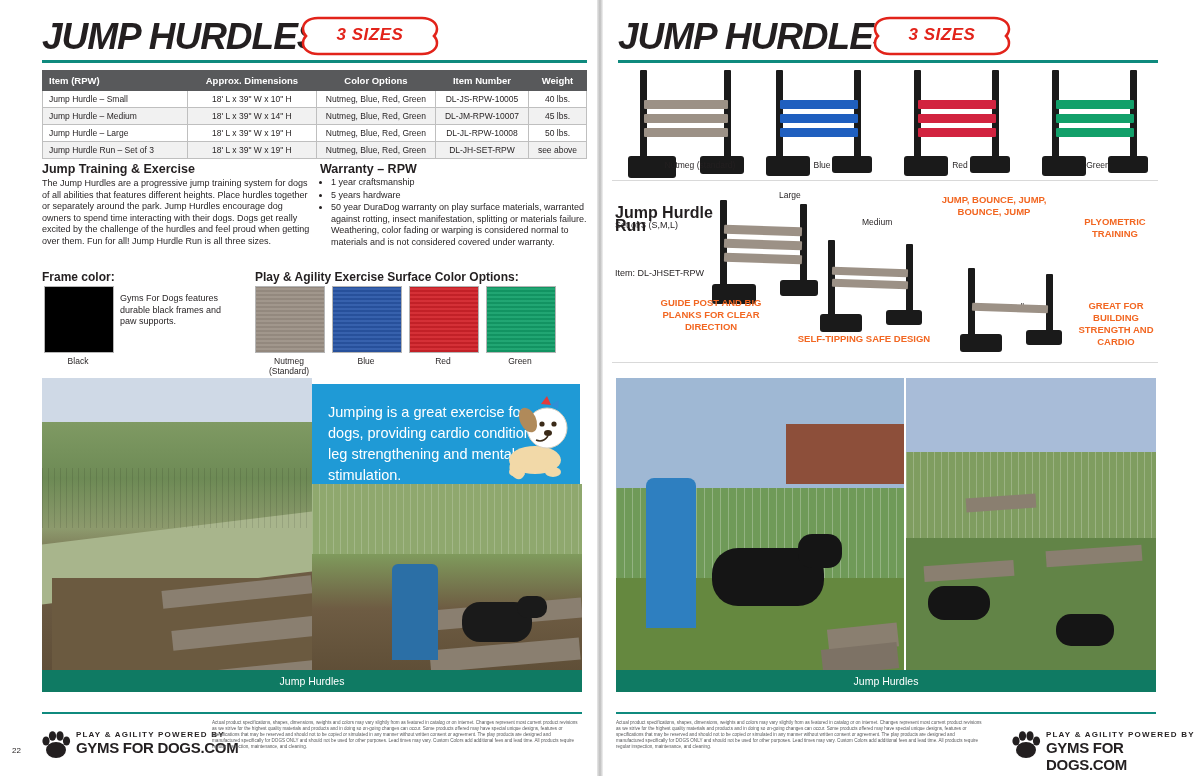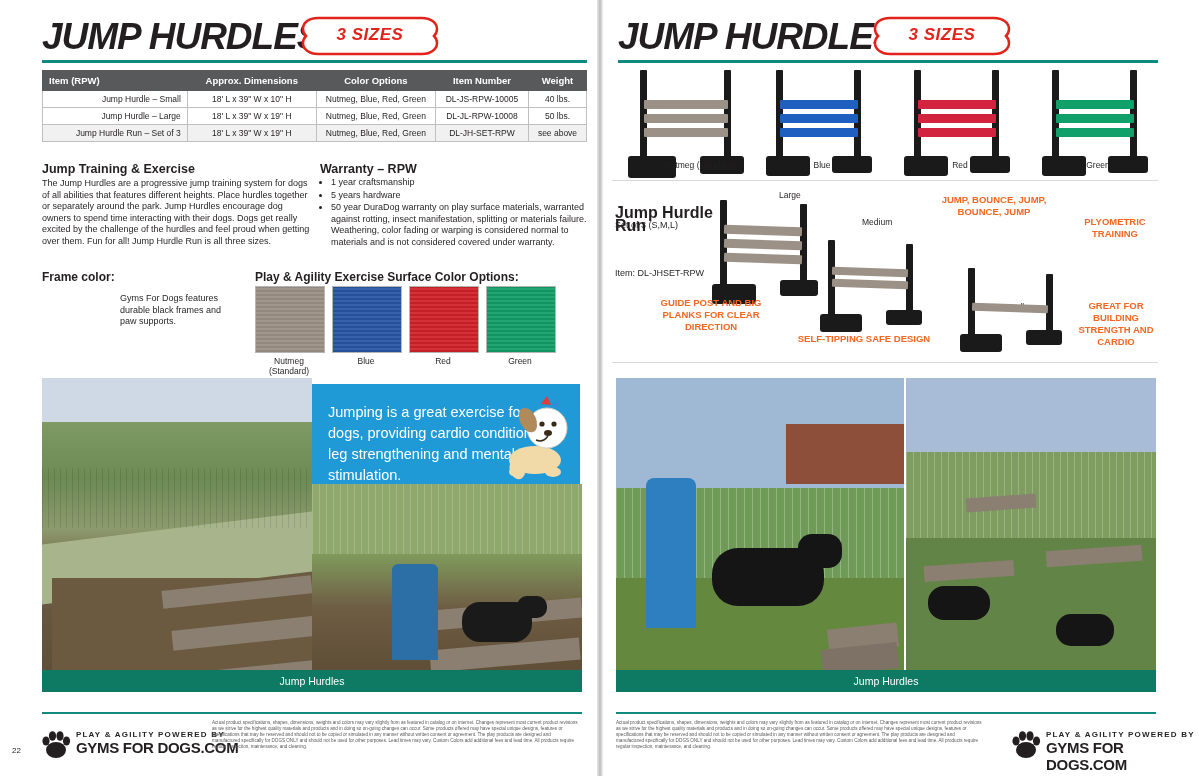--- a/index.html
+++ b/index.html
@@ -52,21 +52,21 @@
     border-collapse:collapse;font-size:8.5px;color:#231f20;
   }
   table.spec th{
     background:#58595b;color:#fff;font-size:9.5px;font-weight:bold;
     padding:4px 6px;text-align:center;border:1px solid #58595b;
   }
   table.spec th.left{text-align:left;}
   table.spec td{
     border:1px solid #bfbfbf;padding:3px 6px;text-align:center;background:#fff;
   }
-  table.spec td.left{text-align:right;}
+  table.spec td.left{text-align:left;}
   table.spec tr.alt td{background:#f1f1f1;}
   
   .h3{
     position:absolute;font-size:12.5px;font-weight:bold;color:#231f20;
   }
   .body{
     position:absolute;font-size:9px;line-height:11.6px;color:#231f20;
   }
   ul.warr{
     position:absolute;margin:0;padding-left:11px;font-size:9px;line-height:11.6px;color:#231f20;
@@ -143,20 +143,27 @@
       </tr>
     </thead>
     <tbody>
       <tr>
         <td class="left">Jump Hurdle – Small</td>
         <td>18' L x 39" W x 10" H</td>
         <td>Nutmeg, Blue, Red, Green</td>
         <td>DL-JS-RPW-10005</td>
         <td>40 lbs.</td>
       </tr>
+      <tr class="alt">
+        <td class="left">Jump Hurdle – Medium</td>
+        <td>18' L x 39" W x 14" H</td>
+        <td>Nutmeg, Blue, Red, Green</td>
+        <td>DL-JM-RPW-10007</td>
+        <td>45 lbs.</td>
+      </tr>
       <tr>
         <td class="left">Jump Hurdle – Large</td>
         <td>18' L x 39" W x 19" H</td>
         <td>Nutmeg, Blue, Red, Green</td>
         <td>DL-JL-RPW-10008</td>
         <td>50 lbs.</td>
       </tr>
       <tr class="alt">
         <td class="left">Jump Hurdle Run – Set of 3</td>
         <td>18' L x 39" W x 19" H</td>
@@ -171,20 +178,24 @@
   <div class="body" style="left:42px;top:178px;width:268px;">The Jump Hurdles are a progressive jump training system for dogs of all abilities that features different heights. Place hurdles together or separately around the park. Jump Hurdles encourage dog owners to spend time interacting with their dogs. Dogs get really excited by the challenge of the hurdles and feel proud when getting over them. Fun for all! Jump Hurdle Run is all three sizes.</div>
 
   <div class="h3" style="left:320px;top:162px;">Warranty – RPW</div>
   <ul class="warr" style="left:320px;top:177px;width:258px;">
     <li>1 year craftsmanship</li>
     <li>5 years hardware</li>
     <li>50 year DuraDog warranty on play surface materials, warranted against rotting, insect manifestation, splitting or materials failure. Weathering, color fading or warping is considered normal to materials and is not considered covered under warranty.</li>
   </ul>
 
   <div class="h3" style="left:42px;top:270px;font-size:12px;">Frame color:</div>
+  <div class="swatch swatch-lg" style="left:44px;top:286px;">
+    <div class="chip" style="background:#000;"></div>
+    <div class="cap">Black</div>
+  </div>
   <div class="body" style="left:120px;top:293px;width:118px;">Gyms For Dogs features durable black frames and paw supports.</div>
 
   <div class="h3" style="left:255px;top:270px;font-size:12px;">Play &amp; Agility Exercise Surface Color Options:</div>
 
   <div class="swatch swatch-lg" style="left:255px;top:286px;">
     <div class="chip" style="background:#9c9186;background-image:repeating-linear-gradient(0deg,rgba(0,0,0,.06) 0 2px,rgba(255,255,255,.05) 2px 4px);"></div>
     <div class="cap">Nutmeg (Standard)</div>
   </div>
   <div class="swatch swatch-lg" style="left:332px;top:286px;">
     <div class="chip" style="background:#2a57a8;background-image:repeating-linear-gradient(0deg,rgba(0,0,0,.08) 0 2px,rgba(255,255,255,.06) 2px 4px);"></div>

